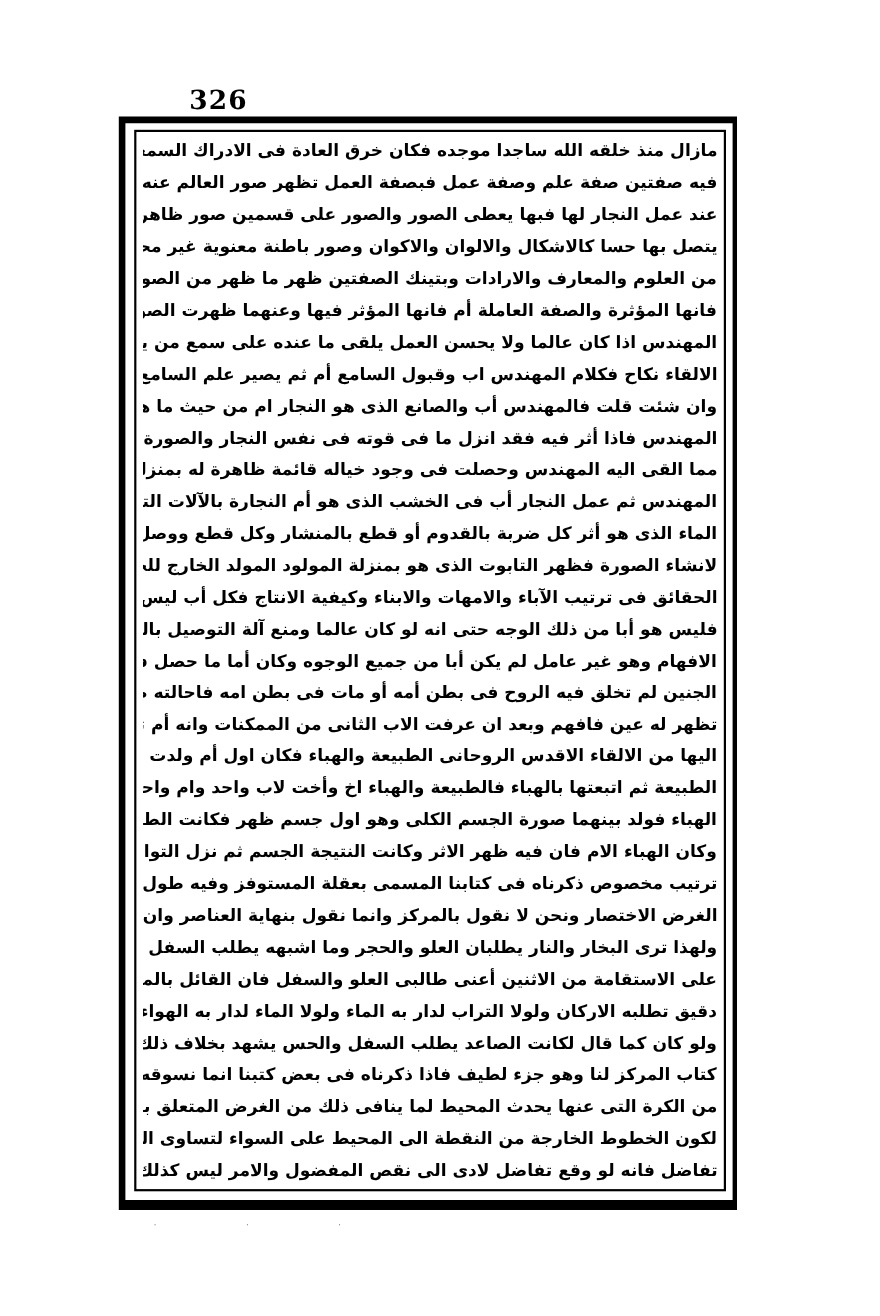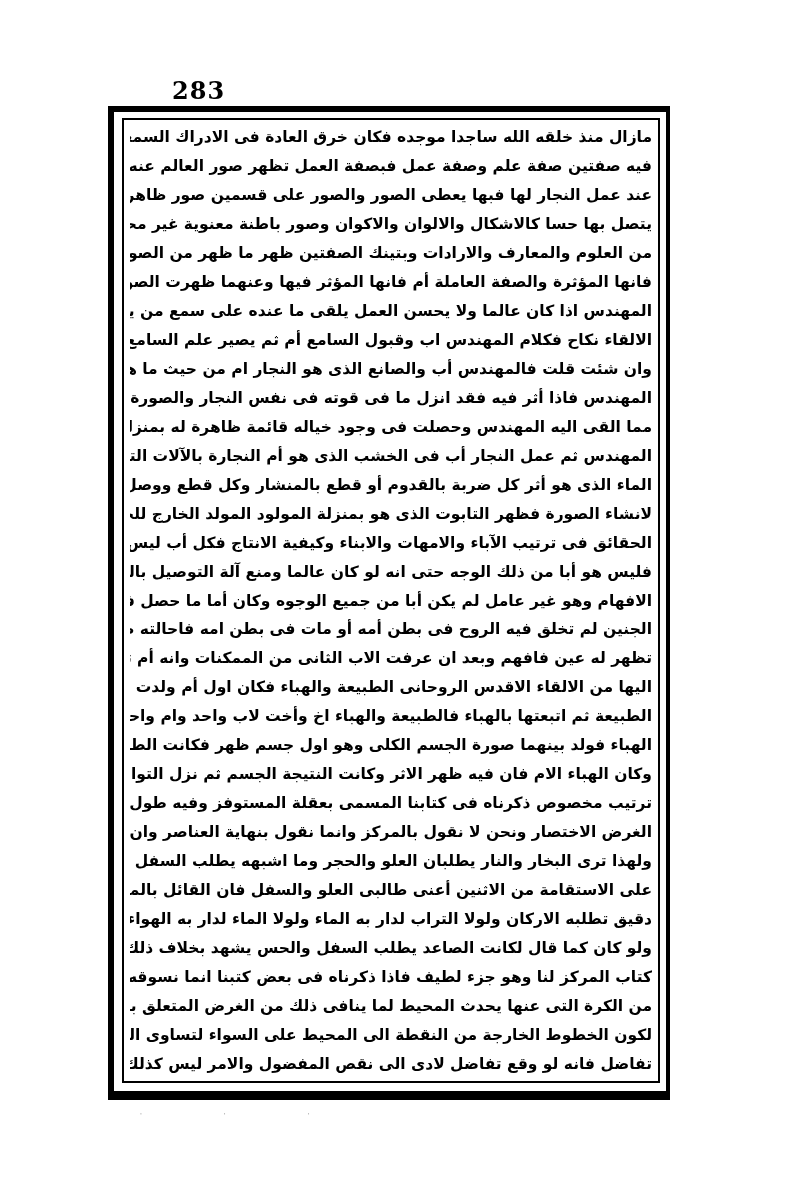--- a/index.html
+++ b/index.html
@@ -16,21 +16,21 @@
   .text-block { position:absolute; left:6px; right:6px; top:4px; bottom:4px;
                 direction:rtl; display:flex; flex-direction:column; justify-content:space-between; }
   .line { font-family:"DejaVu Sans", sans-serif; font-size:15.5px; line-height:26px;
           font-weight:bold; white-space:nowrap; overflow:hidden; text-align:justify;
           text-align-last:justify; height:26px; }
   .specks { position:absolute; left:140px; top:1110px; font-size:6px; color:#333; letter-spacing:40px; }
 </style>
 </head>
 <body>
 
-<div class="page-number">283</div>
+<div class="page-number">326</div>
 
 <div class="frame-outer">
   <div class="frame-inner">
     <div class="text-block" id="text-block">
         <div class="line">مازال منذ خلقه الله ساجدا موجده فكان خرق العادة فى الادراك السمعى لا فيه ثم اوجد</div>
         <div class="line">فيه صفتين صفة علم وصفة عمل فبصفة العمل تظهر صور العالم عنه كما تظهر صورة التابوت للعين</div>
         <div class="line">عند عمل النجار لها فبها يعطى الصور والصور على قسمين صور ظاهرة حسية وهى الاجرام وما</div>
         <div class="line">يتصل بها حسا كالاشكال والالوان والاكوان وصور باطنة معنوية غير محسوسة وهى ما فيها</div>
         <div class="line">من العلوم والمعارف والارادات وبتينك الصفتين ظهر ما ظهر من الصور فالصفة العالمة أب</div>
         <div class="line">فانها المؤثرة والصفة العاملة أم فانها المؤثر فيها وعنهما ظهرت الصور التى ذكرناها فان النجار</div>

